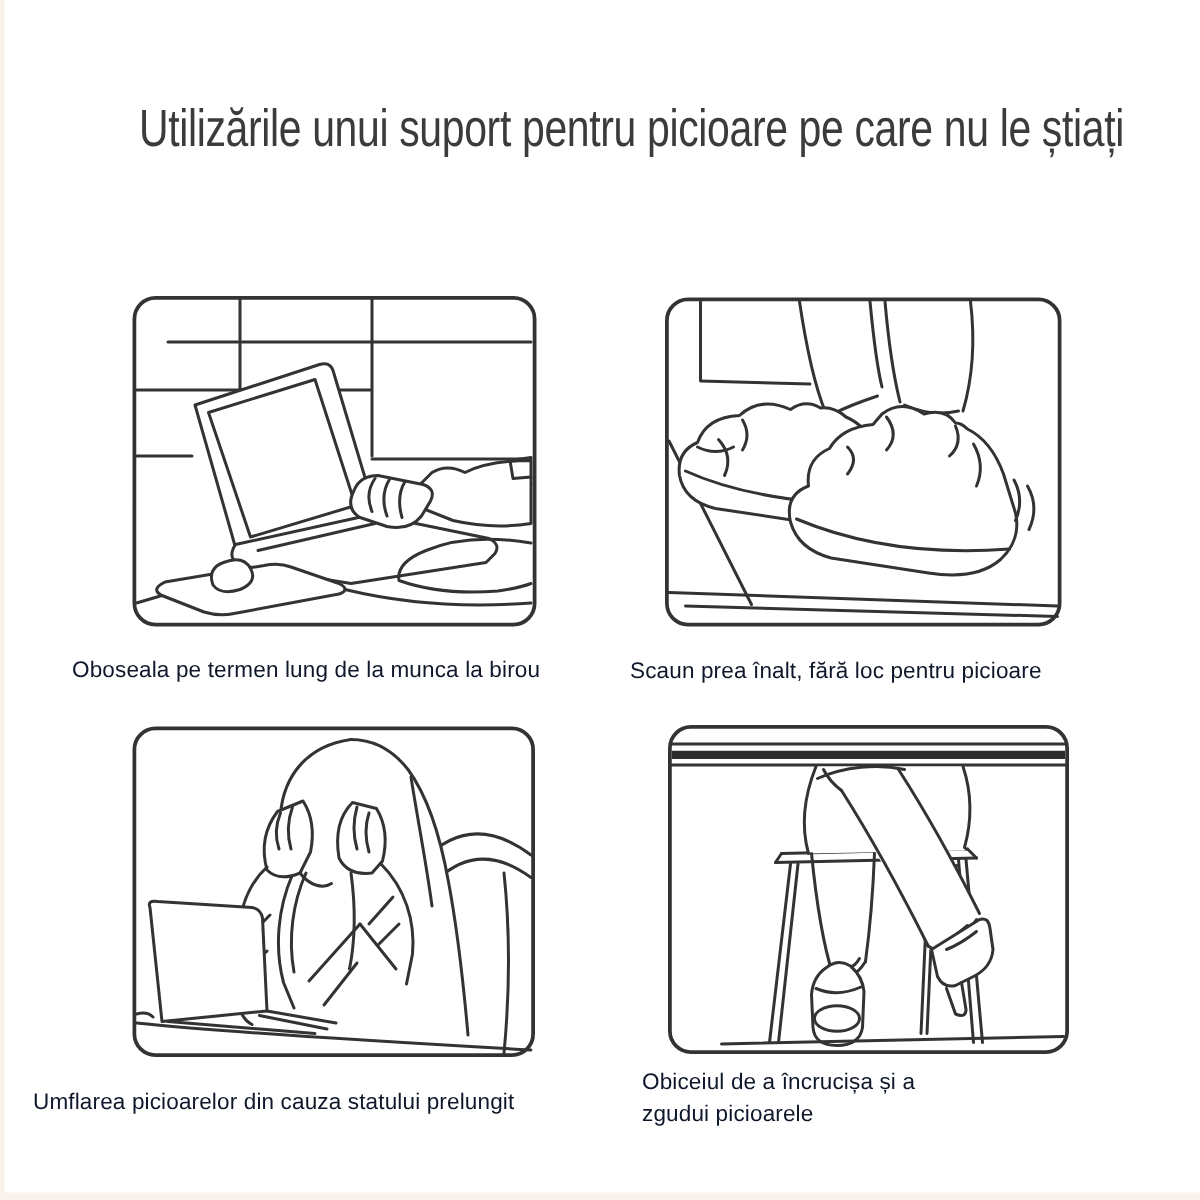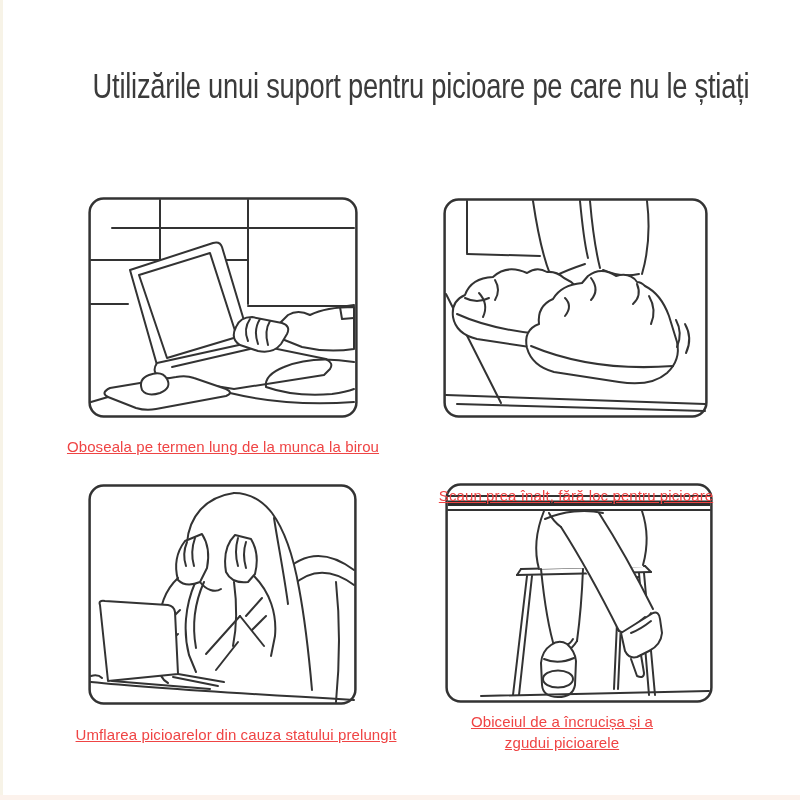--- a/index.html
+++ b/index.html
@@ -12,26 +12,26 @@
   .edge-bottom{position:absolute;left:0;bottom:0;width:800px;height:5px;background:#fcf2ec;}
   .title-wrap{
     position:absolute;left:0;top:64px;width:800px;height:48px;
     text-align:center;color:#3b3b3b;font-size:35px;font-weight:400;line-height:44px;
     white-space:nowrap;
   }
   .title-inner{display:inline-block;transform:scaleX(0.78);transform-origin:50% 50%;letter-spacing:-0.3px;}
   .panel{position:absolute;}
   .panel svg{display:block;width:100%;height:100%;}
   .caption{
-    position:absolute;text-align:center;color:#ef4444;
-    font-size:15px;line-height:21px;white-space:pre-line;letter-spacing:0.1px;text-decoration:underline;
+    position:absolute;text-align:left;color:#0f172a;
+    font-size:15px;line-height:21px;white-space:pre-line;letter-spacing:0.1px;
   }
   .cap-1{left:48px;top:436px;width:350px;}
-  .cap-2{left:420px;top:437px;width:312px;margin-top:48px;}
-  .cap-3{left:46px;top:724px;width:380px;}
+  .cap-2{left:420px;top:437px;width:312px;}
+  .cap-3{left:22px;top:724px;width:380px;}
   .cap-4{left:428px;top:711px;width:268px;}
   .lineart{stroke:#333333;fill:none;stroke-width:2;stroke-linecap:round;stroke-linejoin:round;}
   .lineart .border{stroke-width:2.5;}
   .lineart .fillw{fill:#ffffff;}
   .lineart .nostroke{stroke:none;}
   .solidbar{fill:#2c2c2c;stroke:none;}
 </style>
 </head>
 <body>
 

